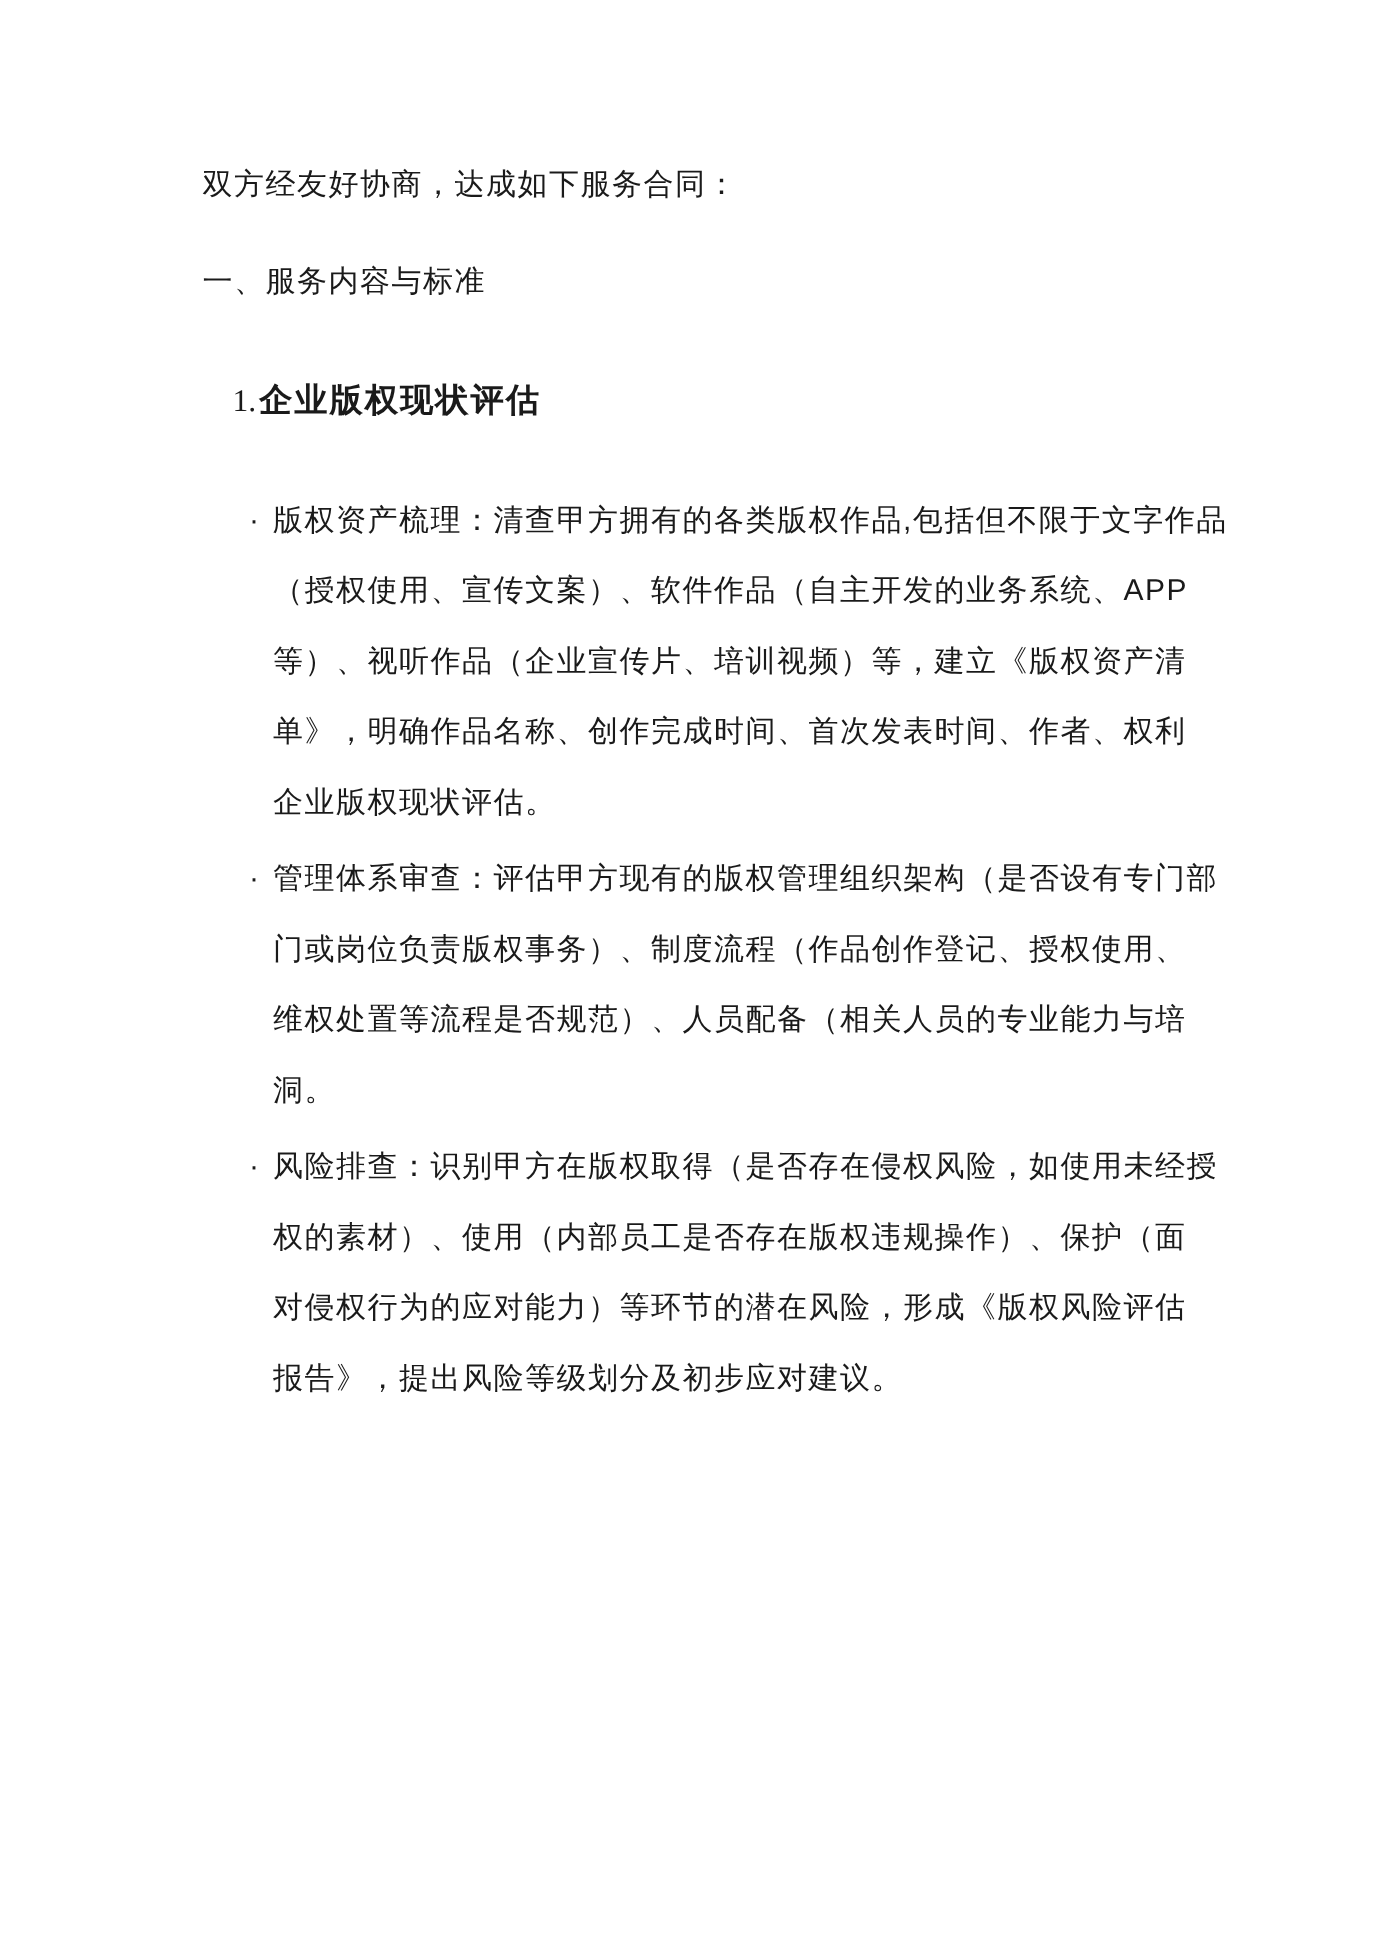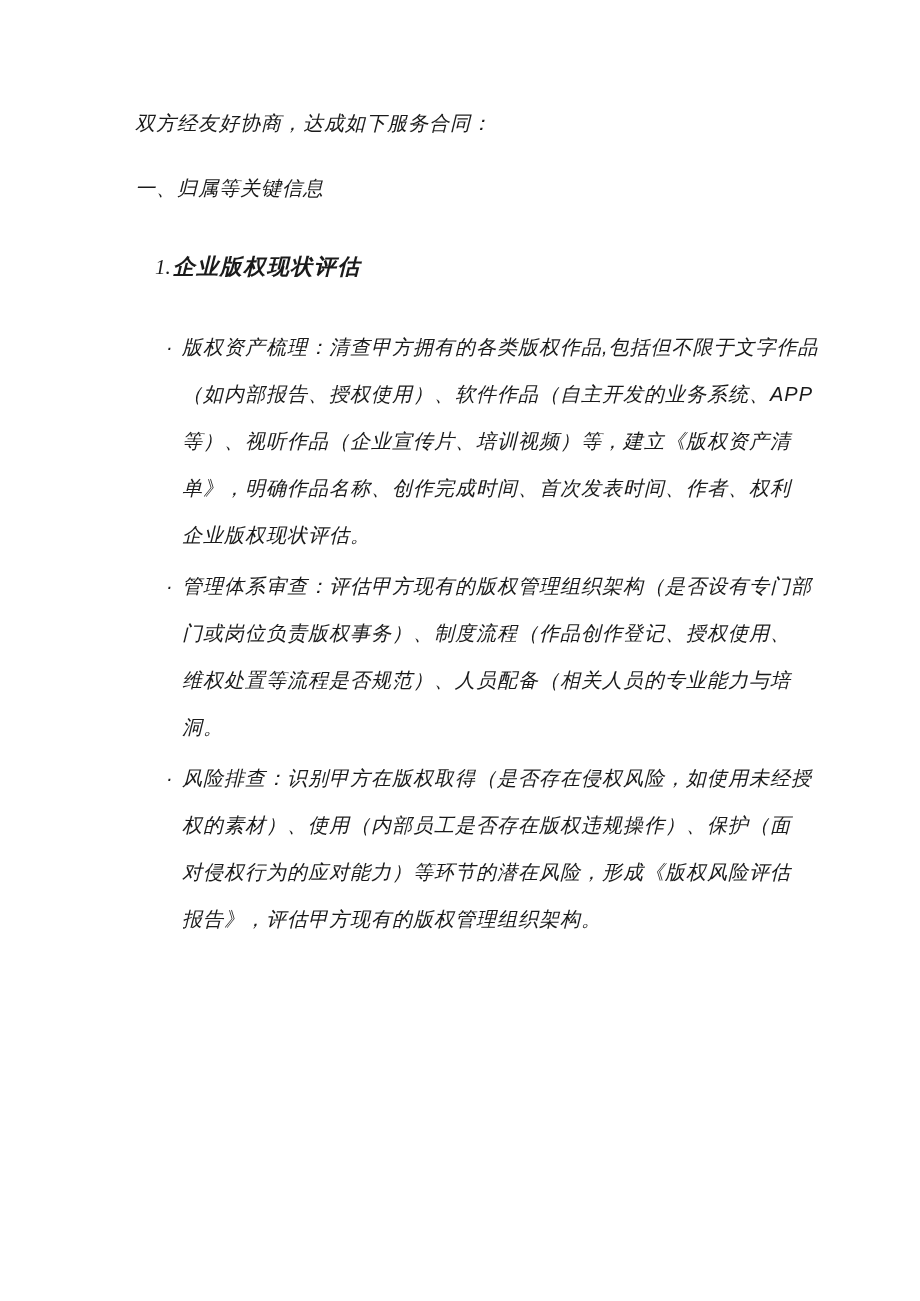--- a/index.html
+++ b/index.html
@@ -10,21 +10,20 @@
   .page {
     position: relative;
     width: 920px;
     height: 1301px;
     box-sizing: border-box;
     padding: 100px 90px 0 135px;
     overflow: hidden;
     background: #ffffff;
     color: #1a1a1a;
     font-family: "Liberation Sans", "DejaVu Sans", sans-serif;
-    font-style: italic;
   }
   .line {
     height: 47px;
     line-height: 47px;
     font-size: 20px;
     letter-spacing: 1px;
     white-space: nowrap;
     font-weight: 400;
   }
   .heading {
@@ -66,44 +65,44 @@
     font-size: 20px;
   }
 </style>
 </head>
 <body>
 
 <div class="page">
 
   <div class="line">双方经友好协商，达成如下服务合同：</div>
 
-  <div class="line heading">一、归属等关键信息</div>
+  <div class="line heading">一、服务内容与标准</div>
 
   <div class="subheading">
     <span class="num">1.</span><span>企业版权现状评估</span>
   </div>
 
   <div class="para">
     </div>
 
   <div class="bullets">
       <div class="bullet">
         <div class="line bline"><span class="marker">·</span>版权资产梳理：清查甲方拥有的各类版权作品,包括但不限于文字作品</div>
-        <div class="line bline">（如内部报告、授权使用）、软件作品（自主开发的业务系统、APP</div>
+        <div class="line bline">（授权使用、宣传文案）、软件作品（自主开发的业务系统、APP</div>
         <div class="line bline">等）、视听作品（企业宣传片、培训视频）等，建立《版权资产清</div>
         <div class="line bline">单》，明确作品名称、创作完成时间、首次发表时间、作者、权利</div>
         <div class="line bline">企业版权现状评估。</div>
       </div>
       <div class="bullet">
         <div class="line bline"><span class="marker">·</span>管理体系审查：评估甲方现有的版权管理组织架构（是否设有专门部</div>
         <div class="line bline">门或岗位负责版权事务）、制度流程（作品创作登记、授权使用、</div>
         <div class="line bline">维权处置等流程是否规范）、人员配备（相关人员的专业能力与培</div>
         <div class="line bline">洞。</div>
       </div>
       <div class="bullet">
         <div class="line bline"><span class="marker">·</span>风险排查：识别甲方在版权取得（是否存在侵权风险，如使用未经授</div>
         <div class="line bline">权的素材）、使用（内部员工是否存在版权违规操作）、保护（面</div>
         <div class="line bline">对侵权行为的应对能力）等环节的潜在风险，形成《版权风险评估</div>
-        <div class="line bline">报告》，评估甲方现有的版权管理组织架构。</div>
+        <div class="line bline">报告》，提出风险等级划分及初步应对建议。</div>
       </div>
     </div>
 
 </div>
 
 </body></html>

